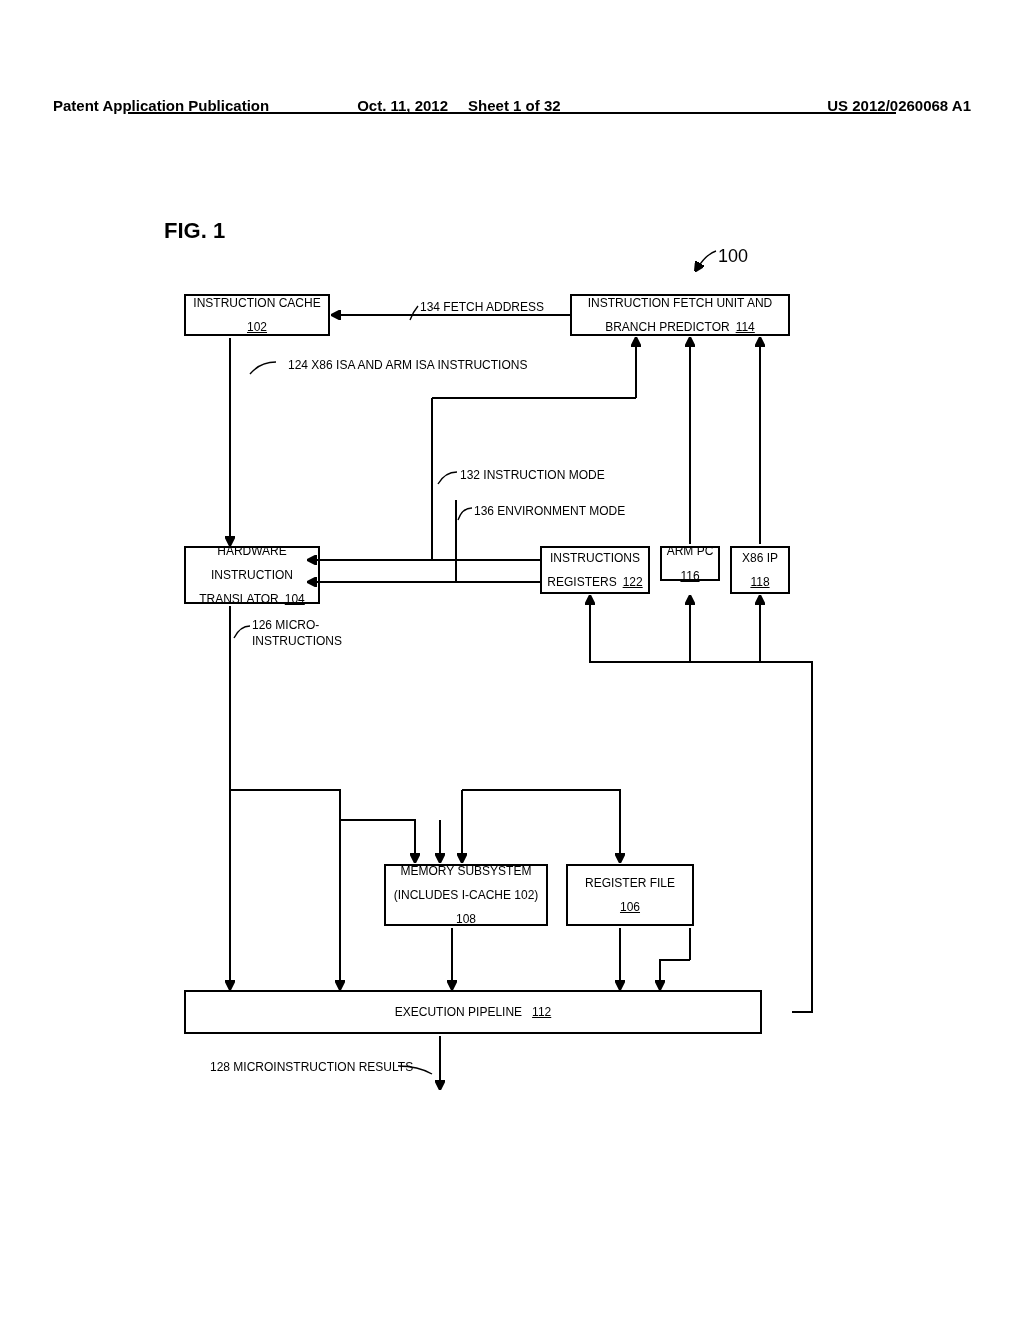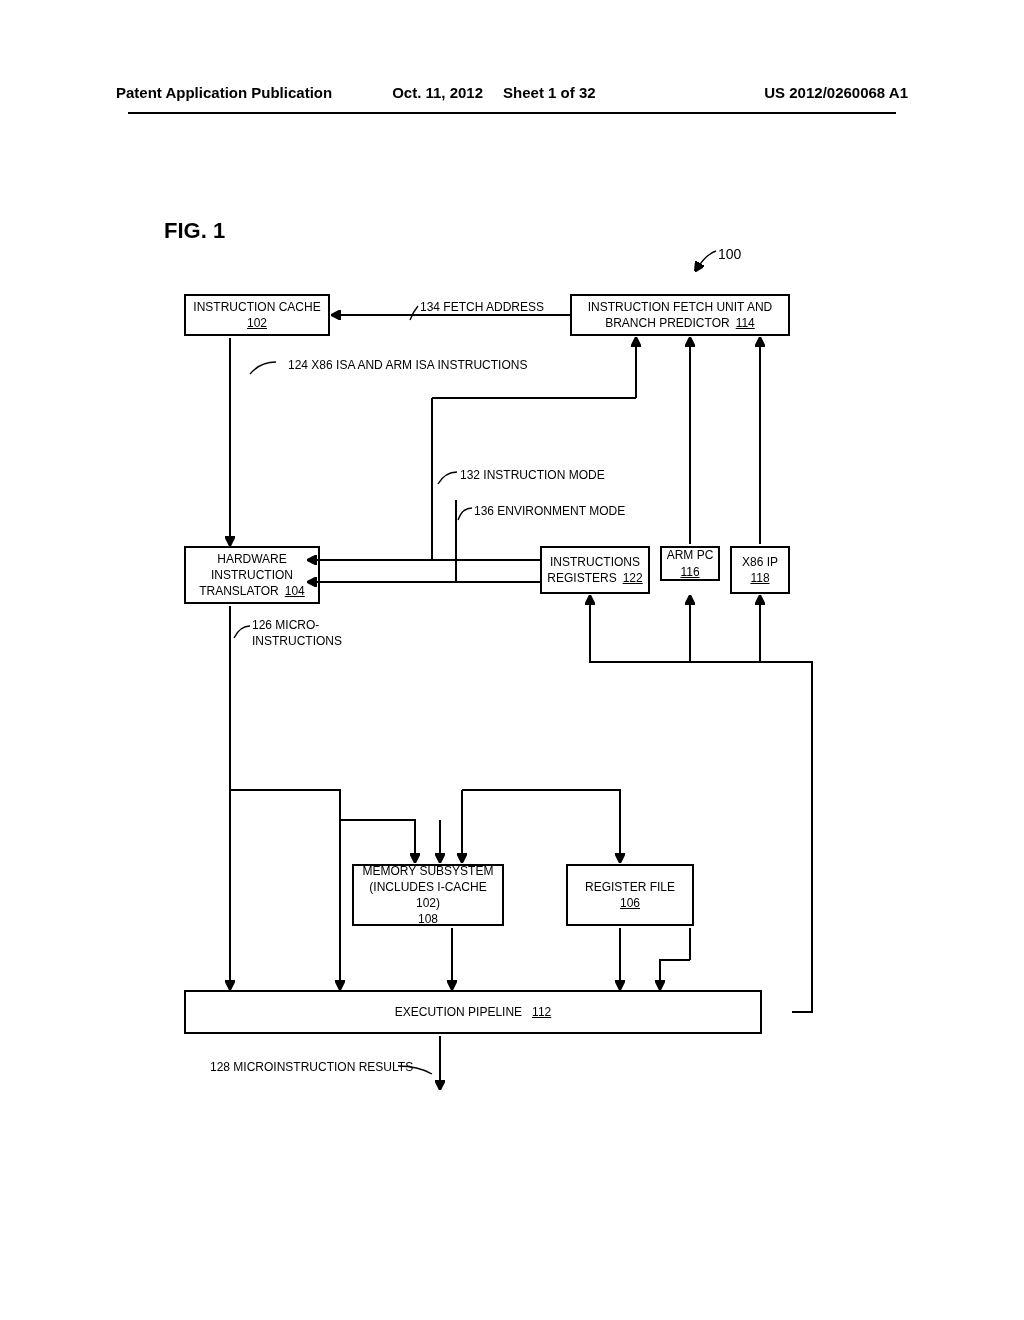--- a/index.html
+++ b/index.html
@@ -11,26 +11,27 @@
       position: relative;
       color: #000;
     }
     .header {
       position: absolute;
       top: 84px;
       left: 0;
       right: 0;
       height: 30px;
       display: flex;
+      align-items: flex-end;
       font-size: 15px;
       font-weight: bold;
-      padding: 0 116px;
+      padding: 0 53px;
     }
     .header .pub { flex: 0 0 auto; }
-    .header .date { margin-left: 60px; }
+    .header .date { margin-left: 88px; }
     .header .sheet { margin-left: 20px; }
     .header .docnum { margin-left: auto; }
     .header-rule {
       position: absolute;
       top: 112px;
       left: 128px;
       right: 128px;
       height: 2px;
       background: #000;
     }
@@ -38,34 +39,35 @@
       position: absolute;
       top: 218px;
       left: 164px;
       font-size: 22px;
       font-weight: bold;
     }
     .ref100 {
       position: absolute;
       top: 246px;
       left: 718px;
-      font-size: 14px;
+      font-size: 18px;
     }
     .box {
       position: absolute;
       border: 2px solid #000;
       background: #fff;
       text-align: center;
       font-size: 12px;
       display: flex;
       flex-direction: column;
       align-items: center;
       justify-content: center;
       padding: 4px;
       line-height: 1.35;
+      gap: 8px;
     }
     .box .u { text-decoration: underline; }
     .label {
       position: absolute;
       font-size: 12px;
       line-height: 1.3;
     }
     svg.overlay {
       position: absolute;
       top: 0;
@@ -125,21 +127,21 @@
 <div class="box" style="left:660px;top:546px;width:60px;height:35px">
   <span>ARM PC</span>
   <span class="u">116</span>
 </div>
 
 <div class="box" style="left:730px;top:546px;width:60px;height:48px">
   <span>X86 IP</span>
   <span class="u">118</span>
 </div>
 
-<div class="box" style="left:352px;top:864px;width:152px;height:62px">
+<div class="box" style="left:384px;top:864px;width:164px;height:62px">
   <span>MEMORY SUBSYSTEM</span>
   <span>(INCLUDES I-CACHE 102)</span>
   <span class="u">108</span>
 </div>
 
 <div class="box" style="left:566px;top:864px;width:128px;height:62px">
   <span>REGISTER FILE</span>
   <span class="u">106</span>
 </div>
 

